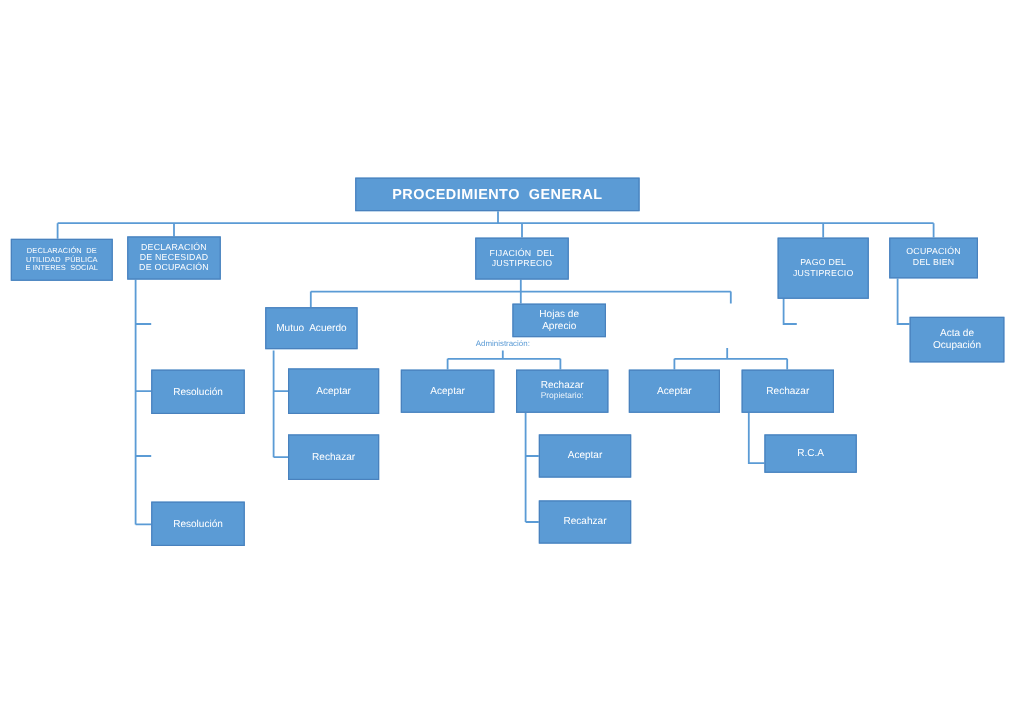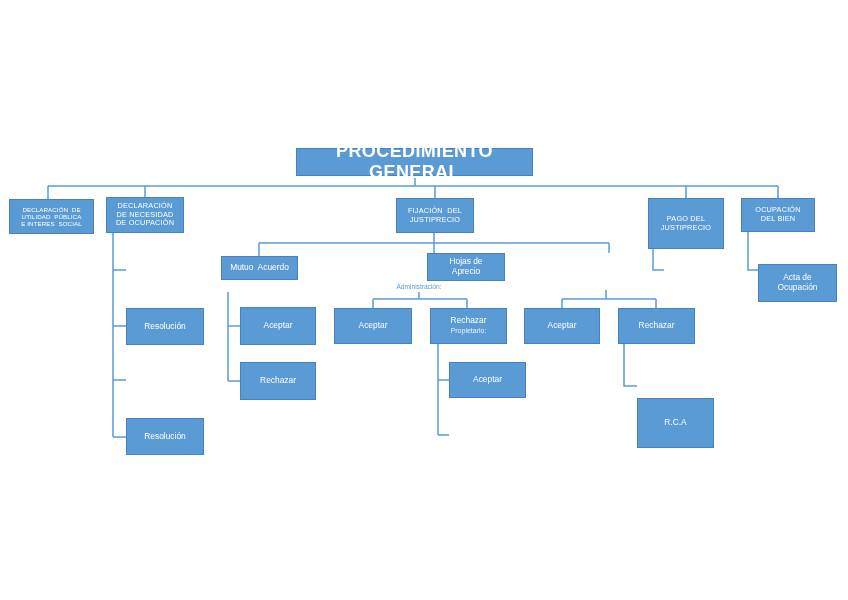--- a/index.html
+++ b/index.html
@@ -13,21 +13,21 @@
   .wires{position:absolute;left:0;top:0;}
   .wires path{fill:none;stroke:var(--connector);stroke-width:1.5;}
   .node{
     position:absolute;box-sizing:border-box;
     background:var(--box-fill);border:1px solid var(--box-border);
     color:var(--node-text);
     display:flex;flex-direction:column;align-items:center;justify-content:center;
     text-align:center;
   }
   .node span{white-space:pre-wrap;line-height:1.18;display:block;}
-  .fs-root{font-size:18px;font-weight:bold;letter-spacing:.4px;}
+  .fs-root{font-size:12px;font-weight:bold;letter-spacing:.4px;}
   .fs-l2{font-size:7.3px;letter-spacing:.2px;}
   .fs-l2s{font-size:6.2px;letter-spacing:.1px;}
   .fs-child{font-size:8.4px;}
   .sub-inside{font-size:7px;color:rgba(255,255,255,.88);margin-top:1px;}
   .floating-label{
     position:absolute;color:var(--annotation);font-size:6.6px;
     text-align:center;white-space:pre;
   }
 </style>
 </head>
@@ -85,21 +85,21 @@
 DEL BIEN</span>
   </div>
 
   <div class="node fs-child" style="left:126px;top:308px;width:78px;height:37px;">
     <span>Resolución</span>
   </div>
   <div class="node fs-child" style="left:126px;top:418px;width:78px;height:37px;">
     <span>Resolución</span>
   </div>
 
-  <div class="node fs-child" style="left:221px;top:256px;width:77px;height:24px;">
+  <div class="node fs-child" style="left:221px;top:256px;width:77px;height:35px;">
     <span>Mutuo  Acuerdo</span>
   </div>
   <div class="node fs-child" style="left:240px;top:307px;width:76px;height:38px;">
     <span>Aceptar</span>
   </div>
   <div class="node fs-child" style="left:240px;top:362px;width:76px;height:38px;">
     <span>Rechazar</span>
   </div>
 
   <div class="node fs-child" style="left:380px;top:253px;width:78px;height:28px;margin-left:47px;">
@@ -110,28 +110,31 @@
   <div class="node fs-child" style="left:334px;top:308px;width:78px;height:36px;">
     <span>Aceptar</span>
   </div>
   <div class="node fs-child" style="left:430px;top:308px;width:77px;height:36px;">
     <span>Rechazar</span>
     <span class="sub-inside">Propietario:</span>
   </div>
   <div class="node fs-child" style="left:449px;top:362px;width:77px;height:36px;">
     <span>Aceptar</span>
   </div>
+  <div class="node fs-child" style="left:449px;top:417px;width:77px;height:36px;">
+    <span>Recahzar</span>
+  </div>
 
   <div class="node fs-child" style="left:524px;top:308px;width:76px;height:36px;">
     <span>Aceptar</span>
   </div>
   <div class="node fs-child" style="left:618px;top:308px;width:77px;height:36px;">
     <span>Rechazar</span>
   </div>
-  <div class="node fs-child" style="left:637px;top:362px;width:77px;height:50px;margin-top:36px;">
+  <div class="node fs-child" style="left:637px;top:362px;width:77px;height:32px;">
     <span>R.C.A</span>
   </div>
 
   <div class="node fs-child" style="left:758px;top:264px;width:79px;height:38px;">
     <span>Acta de
 Ocupación</span>
   </div>
 
 </div>
 

